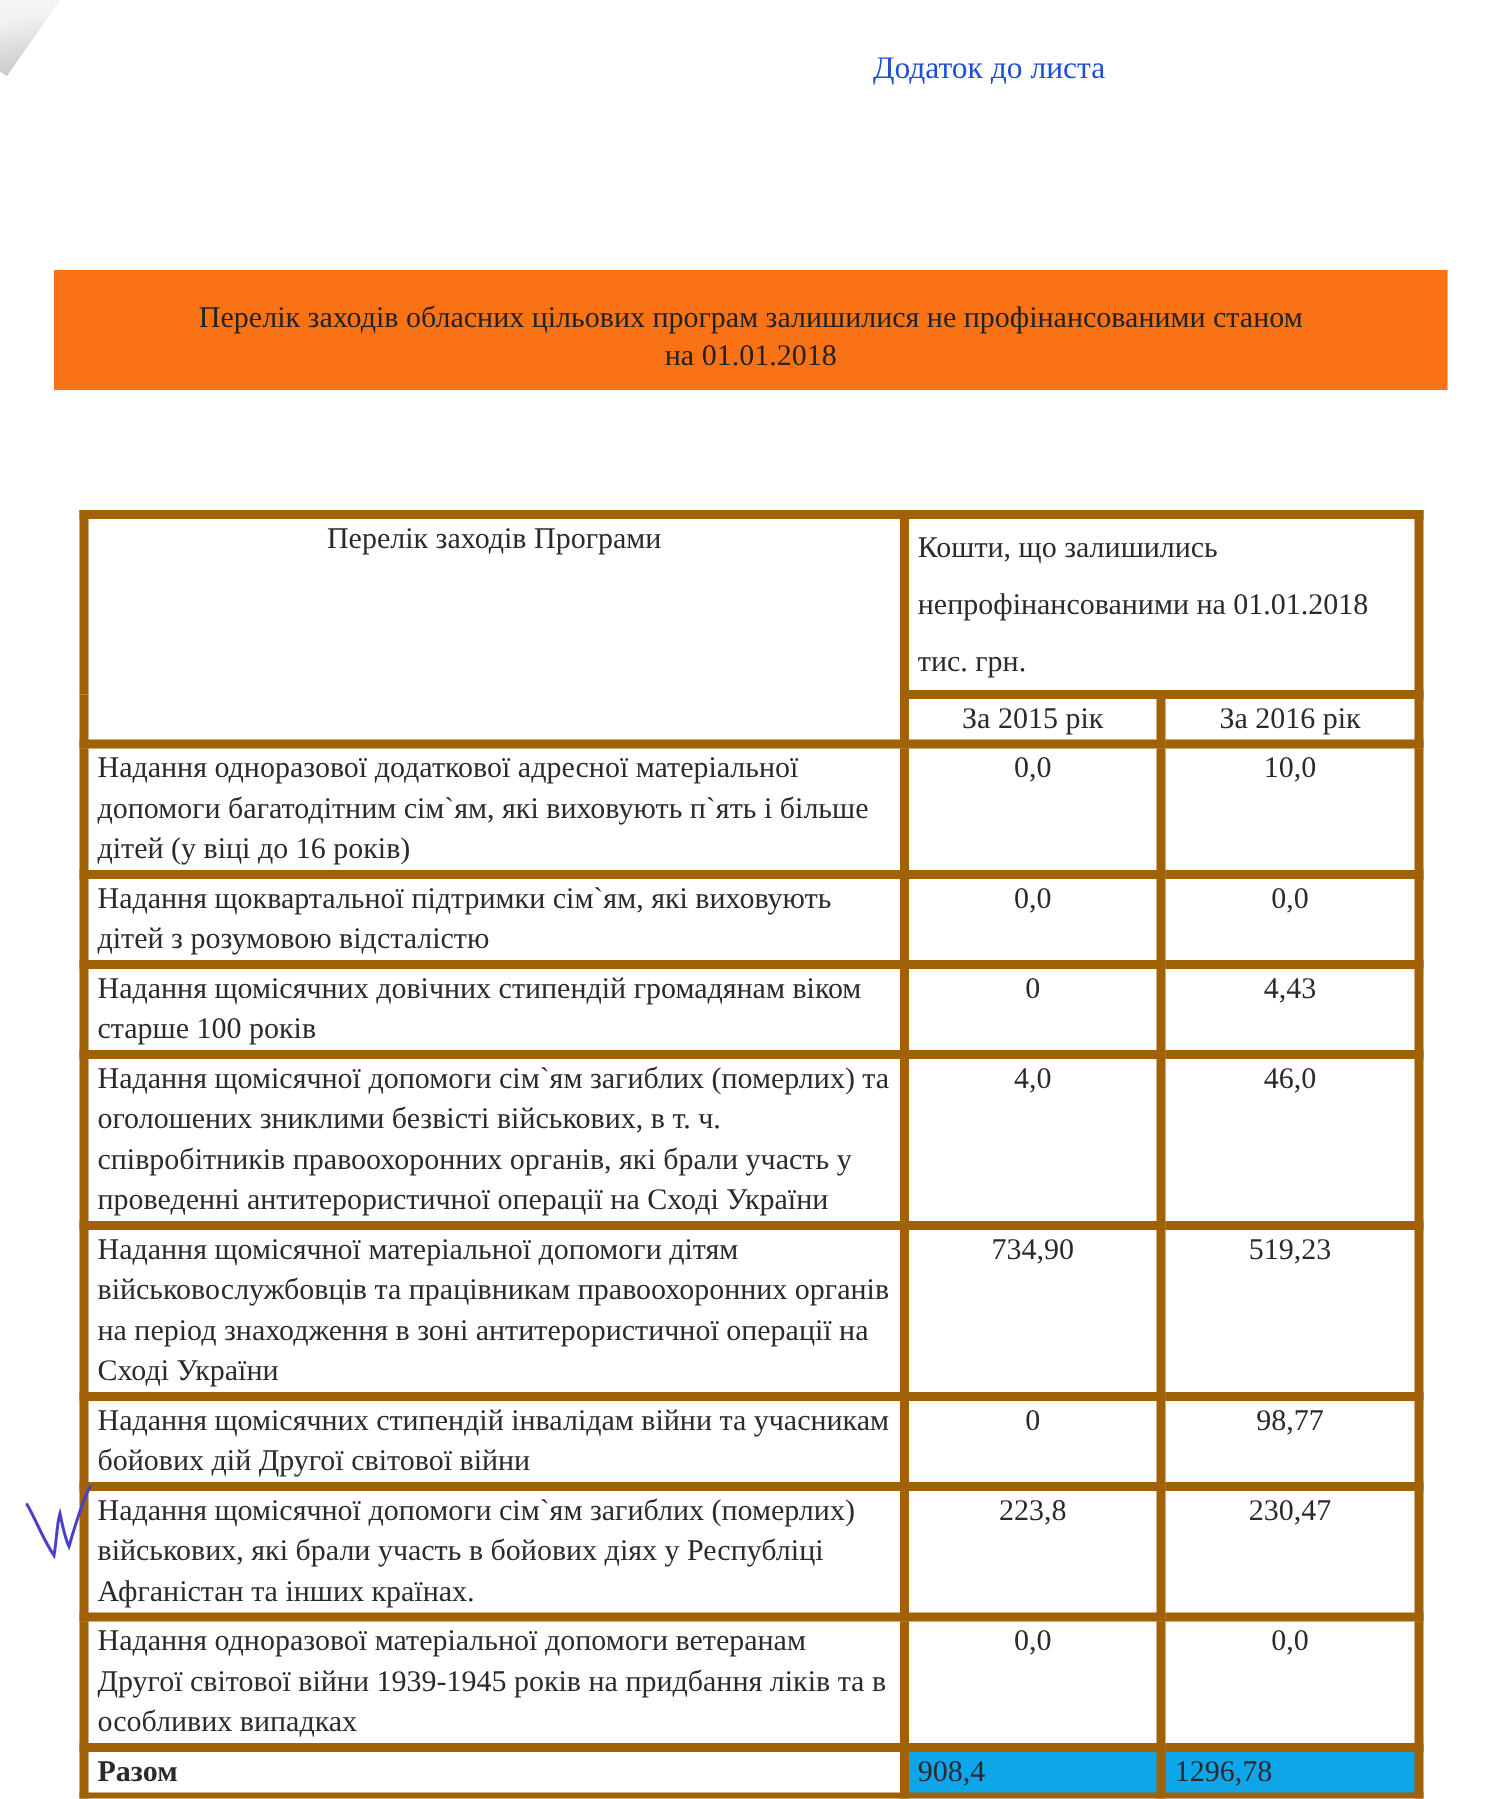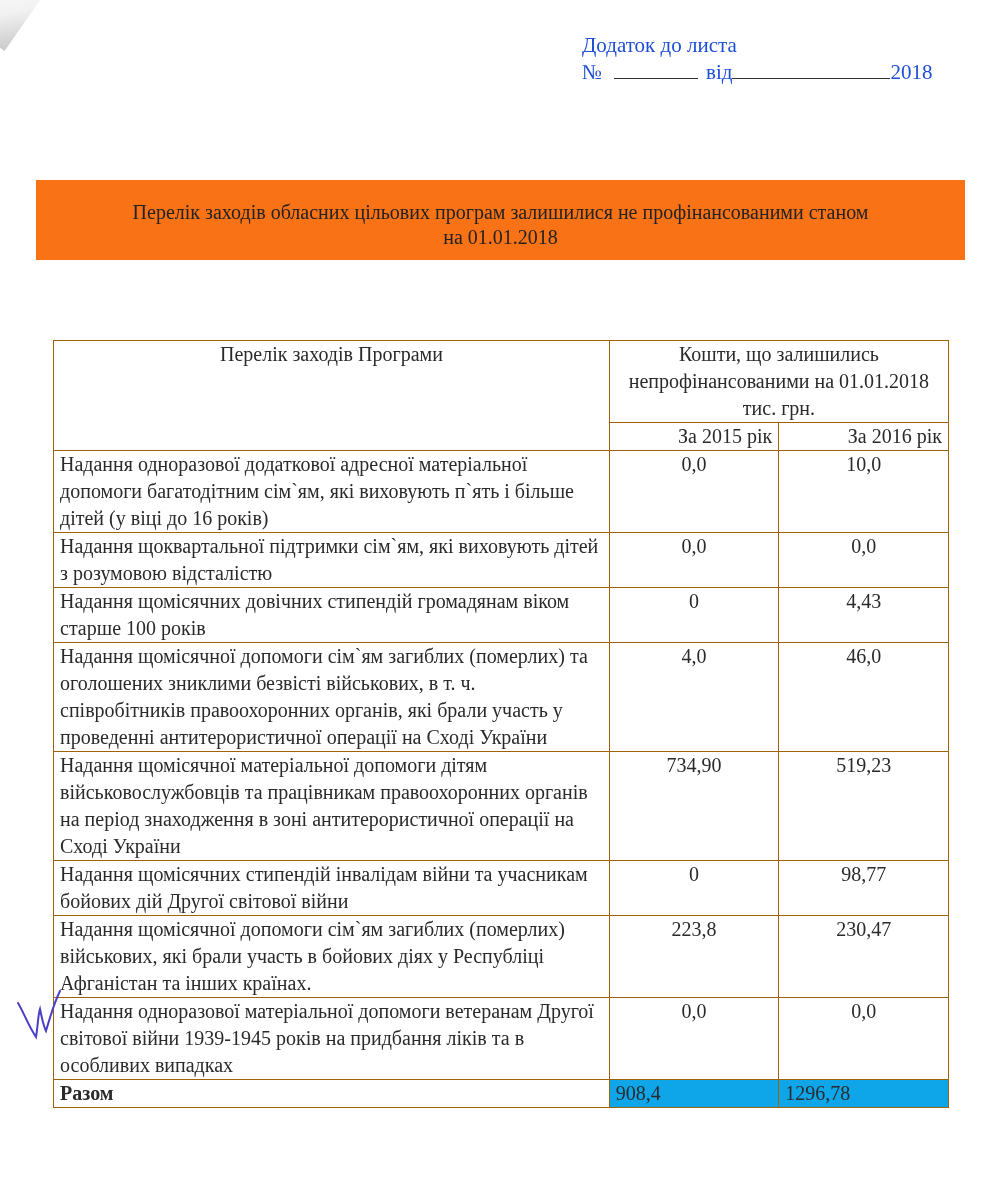--- a/index.html
+++ b/index.html
@@ -22,39 +22,38 @@
   .banner {
     position: absolute; left: 36px; top: 180px; width: 929px; height: 80px;
     background: #f97316; text-align: center; font-size: 20px; line-height: 25px;
     color: #222; padding-top: 20px; box-sizing: border-box;
   }
   table.main {
     position: absolute; left: 53px; top: 340px; width: 896px;
     border-collapse: collapse; font-size: 20px; line-height: 27px;
   }
   table.main td, table.main th {
-    border: 1px solid #a16207; vertical-align: top; font-weight: normal; padding: 0 6px; margin-left: 18px;
+    border: 6px solid #a16207; vertical-align: top; font-weight: normal; padding: 0 6px; margin-left: 18px;
   }
   th.name-h { width: 560px; text-align: center; padding-top: 4px; }
-  th.funds-h { text-align: center; padding: 4px 6px 2px 6px; line-height: 27px; }
-  th.year-h { text-align: right; padding: 1px 4px; width: 160px; }
+  th.funds-h { text-align: left; padding: 4px 6px 2px 6px; line-height: 38px; }
+  th.year-h { text-align: center; padding: 1px 4px; width: 160px; }
   td.desc { text-align: left; padding: 2px 8px; }
   td.num { text-align: center; padding-top: 2px; }
   tr.total td { font-weight: bold; text-align: left; }
   tr.total td.num { background: #0ea5e9; font-weight: normal; }
   .check-mark { position: absolute; left: 14px; top: 985px; width: 50px; height: 60px; }
 </style>
 </head>
 <body>
 
 <div class="corner-fold"></div>
 
 <div class="annex">
   <div>Додаток до листа</div>
-  <div class="line2"><span>№</span><span class="blank1"></span><span>від</span><span class="blank2"></span><span>2018</span></div>
 </div>
 
 <div class="banner">
   <div>Перелік заходів обласних цільових програм залишилися не профінансованими станом</div>
   <div>на 01.01.2018</div>
 </div>
 
 <table class="main">
   <thead>
     <tr>

